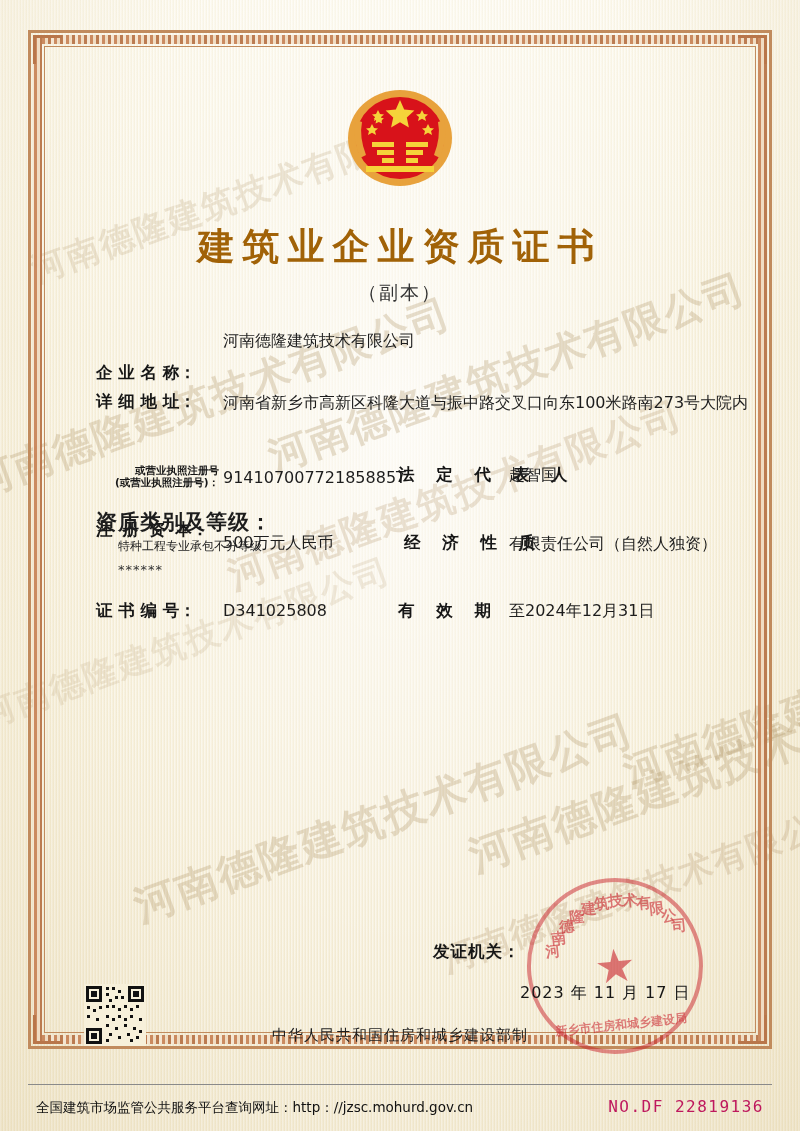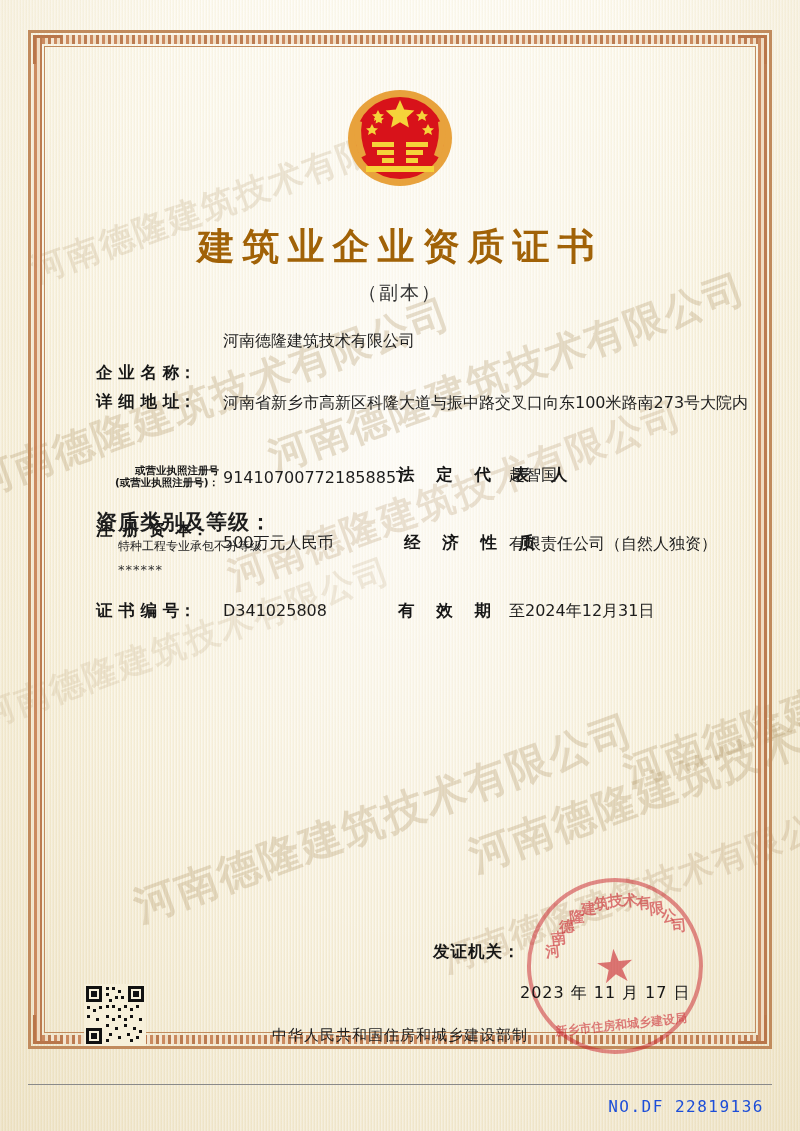--- a/index.html
+++ b/index.html
@@ -307,21 +307,21 @@
     font-size: 13.5px;
     color: #111;
   }
   .bottom-no {
     position: absolute;
     right: 36px;
     top: 1097px;
     font-family: "DejaVu Sans Mono", monospace;
     font-size: 16px;
     letter-spacing: 1.5px;
-    color: #1d4ed8;
+    color: #be185d;
   }
 </style>
 </head>
 <body>
 
 <div class="page">
   <div class="paper-texture"></div>
   <div class="paper-glow"></div>
 
   <div class="watermark-layer">
@@ -479,14 +479,15 @@
         <rect x="43" y="49" width="3" height="3"></rect>
           <rect x="52" y="52" width="3" height="3"></rect>
           <rect x="22" y="55" width="3" height="3"></rect>
         <rect x="46" y="55" width="3" height="3"></rect>
           <rect x="55" y="46" width="3" height="3"></rect>
       </g>
     </svg>
   </div>
 
   <div class="bottom-rule"></div>
+  <div class="bottom-text">全国建筑市场监管公共服务平台查询网址：http：//jzsc.mohurd.gov.cn</div>
   <div class="bottom-no"><span>NO.DF</span> <span>22819136</span></div>
 </div>
 
 </body></html>

